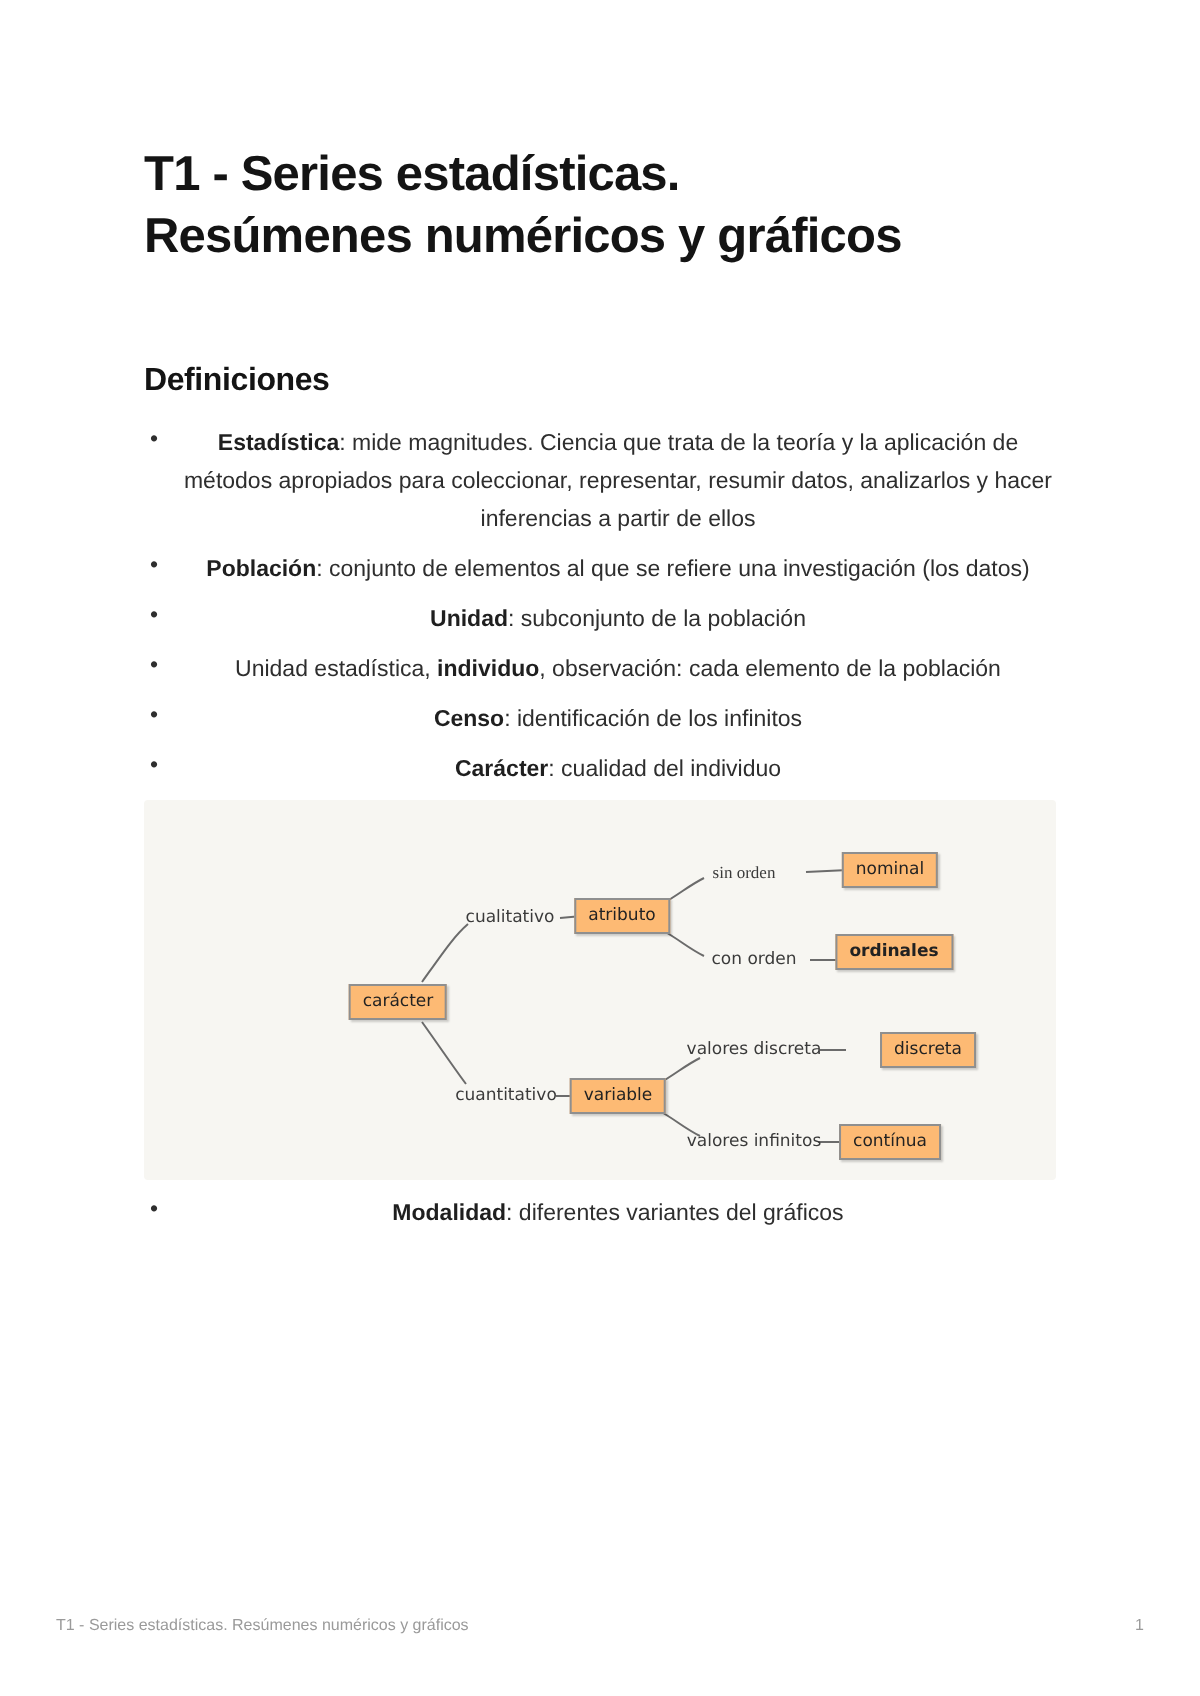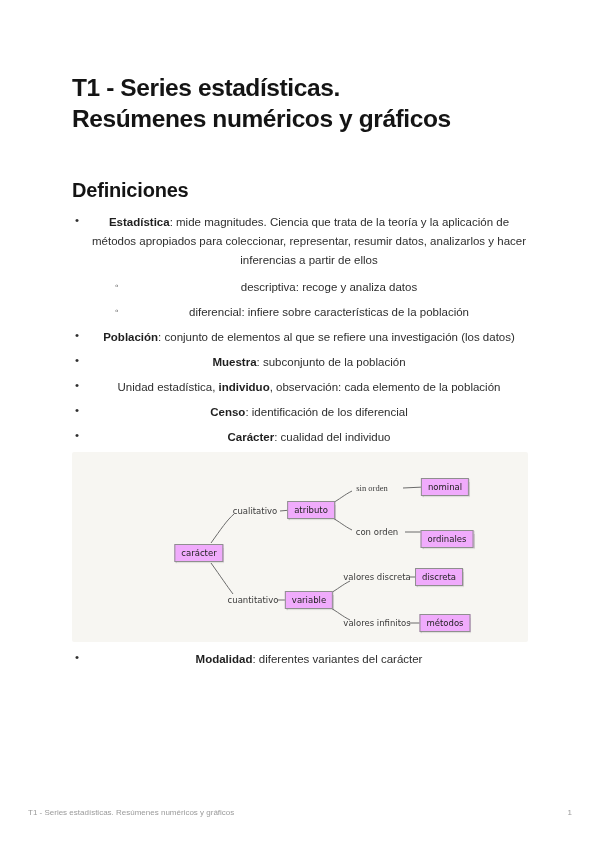--- a/index.html
+++ b/index.html
@@ -18,21 +18,21 @@
     margin: 0;
     padding-top: 72px;
     font-size: 24.5px;
     line-height: 31px;
     font-weight: 700;
     letter-spacing: -0.4px;
     color: #141414;
   }
   h2.section-heading {
     margin: 46px 0 0 0;
-    font-size: 20px;
+    font-size: 16px;
     line-height: 21px;
     font-weight: 700;
     letter-spacing: -0.2px;
     color: #141414;
   }
   ul { list-style: none; margin: 0; padding: 0; text-align: center; }
   ul.lvl1 { margin-top: 11px; }
   ul.lvl1 > li { position: relative; padding-left: 18px; margin: 6px 0; }
   ul.lvl2 { margin-left: 22px; margin-top: 8px; }
   ul.lvl2 > li { position: relative; padding-left: 18px; margin: 6px 0; }
@@ -54,21 +54,21 @@
   .dnode {
     position: absolute;
     transform: translate(-50%, -50%);
     white-space: nowrap;
     font-size: 8.5px;
     line-height: 10px;
     color: #3a3a3a;
     font-family: "DejaVu Sans", sans-serif;
   }
   .dbox {
-    background: #f0abfc;
+    background: #fdba74;
     border: 1px solid #8f8f8f;
     padding: 3px 6px;
     color: #222222;
     box-shadow: 1px 1px 1px rgba(0,0,0,0.18);
   }
   footer.page-footer {
     position: absolute;
     left: 28px;
     right: 28px;
     top: 808px;
@@ -89,46 +89,36 @@
       <span style="display:block">T1 - Series estadísticas.</span>
       <span style="display:block">Resúmenes numéricos y gráficos</span>
     </h1>
 
     <h2 class="section-heading">Definiciones</h2>
 
     <ul class="lvl1">
       <li>
         <span class="mk"></span>
         <span class="li-text"><span class="b">Estadística</span><span>: mide magnitudes. Ciencia que trata de la teoría y la aplicación de métodos apropiados para coleccionar, representar, resumir datos, analizarlos y hacer inferencias a partir de ellos</span></span>
-        <ul class="lvl2">
-          <li>
-            <span class="mk"></span>
-            <span class="li-text"><span>descriptiva: recoge y analiza datos</span></span>
-          </li>
-          <li>
-            <span class="mk"></span>
-            <span class="li-text"><span>diferencial: infiere sobre características de la población</span></span>
-          </li>
-        </ul>
       </li>
       <li>
         <span class="mk"></span>
         <span class="li-text"><span class="b">Población</span><span>: conjunto de elementos al que se refiere una investigación (los datos)</span></span>
       </li>
       <li>
         <span class="mk"></span>
-        <span class="li-text"><span class="b">Muestra</span><span>: subconjunto de la población</span></span>
+        <span class="li-text"><span class="b">Unidad</span><span>: subconjunto de la población</span></span>
       </li>
       <li>
         <span class="mk"></span>
         <span class="li-text"><span>Unidad estadística, </span><span class="b">individuo</span><span>, observación: cada elemento de la población</span></span>
       </li>
       <li>
         <span class="mk"></span>
-        <span class="li-text"><span class="b">Censo</span><span>: identificación de los diferencial</span></span>
+        <span class="li-text"><span class="b">Censo</span><span>: identificación de los infinitos</span></span>
       </li>
       <li>
         <span class="mk"></span>
         <span class="li-text"><span class="b">Carácter</span><span>: cualidad del individuo</span></span>
       </li>
     </ul>
 
     <figure class="diagram">
       <svg class="edges" width="456" height="190" viewBox="0 0 456 190" fill="none">
         <path d="M139,91 C149,77 155,68 162,62" stroke="#6b6b6b" stroke-width="1"></path>
@@ -143,33 +133,33 @@
         <path d="M338,125 L351,125" stroke="#6b6b6b" stroke-width="1"></path>
         <path d="M257,155 C266,160 270,164 278,168" stroke="#6b6b6b" stroke-width="1"></path>
         <path d="M337,171 L350,171" stroke="#6b6b6b" stroke-width="1"></path>
       </svg>
       <div class="dnode dbox" style="left:127px; top:101px;">carácter</div>
       <div class="dnode" style="left:183px; top:59px;">cualitativo</div>
       <div class="dnode dbox" style="left:239px; top:58px;">atributo</div>
       <div class="dnode" style="left:300px; top:36px;font-family:Liberation Serif, serif;">sin orden</div>
       <div class="dnode dbox" style="left:373px; top:35px;">nominal</div>
       <div class="dnode" style="left:305px; top:80px;">con orden</div>
-      <div class="dnode dbox" style="left:375px; top:87px;">ordinales</div>
+      <div class="dnode dbox" style="left:375px; top:76px;font-weight:bold;">ordinales</div>
       <div class="dnode" style="left:181px; top:148px;">cuantitativo</div>
       <div class="dnode dbox" style="left:237px; top:148px;">variable</div>
       <div class="dnode" style="left:305px; top:125px;">valores discreta</div>
-      <div class="dnode dbox" style="left:367px; top:125px;">discreta</div>
+      <div class="dnode dbox" style="left:392px; top:125px;">discreta</div>
       <div class="dnode" style="left:305px; top:171px;">valores infinitos</div>
-      <div class="dnode dbox" style="left:373px; top:171px;">métodos</div>
+      <div class="dnode dbox" style="left:373px; top:171px;">contínua</div>
     </figure>
 
     <ul class="lvl1" style="margin-top:7px">
       <li>
         <span class="mk"></span>
-        <span class="li-text"><span class="b">Modalidad</span><span>: diferentes variantes del carácter</span></span>
+        <span class="li-text"><span class="b">Modalidad</span><span>: diferentes variantes del gráficos</span></span>
       </li>
     </ul>
 
   </main>
 
   <footer class="page-footer">
     <span>T1 - Series estadísticas. Resúmenes numéricos y gráficos</span>
     <span>1</span>
   </footer>
 </div>

